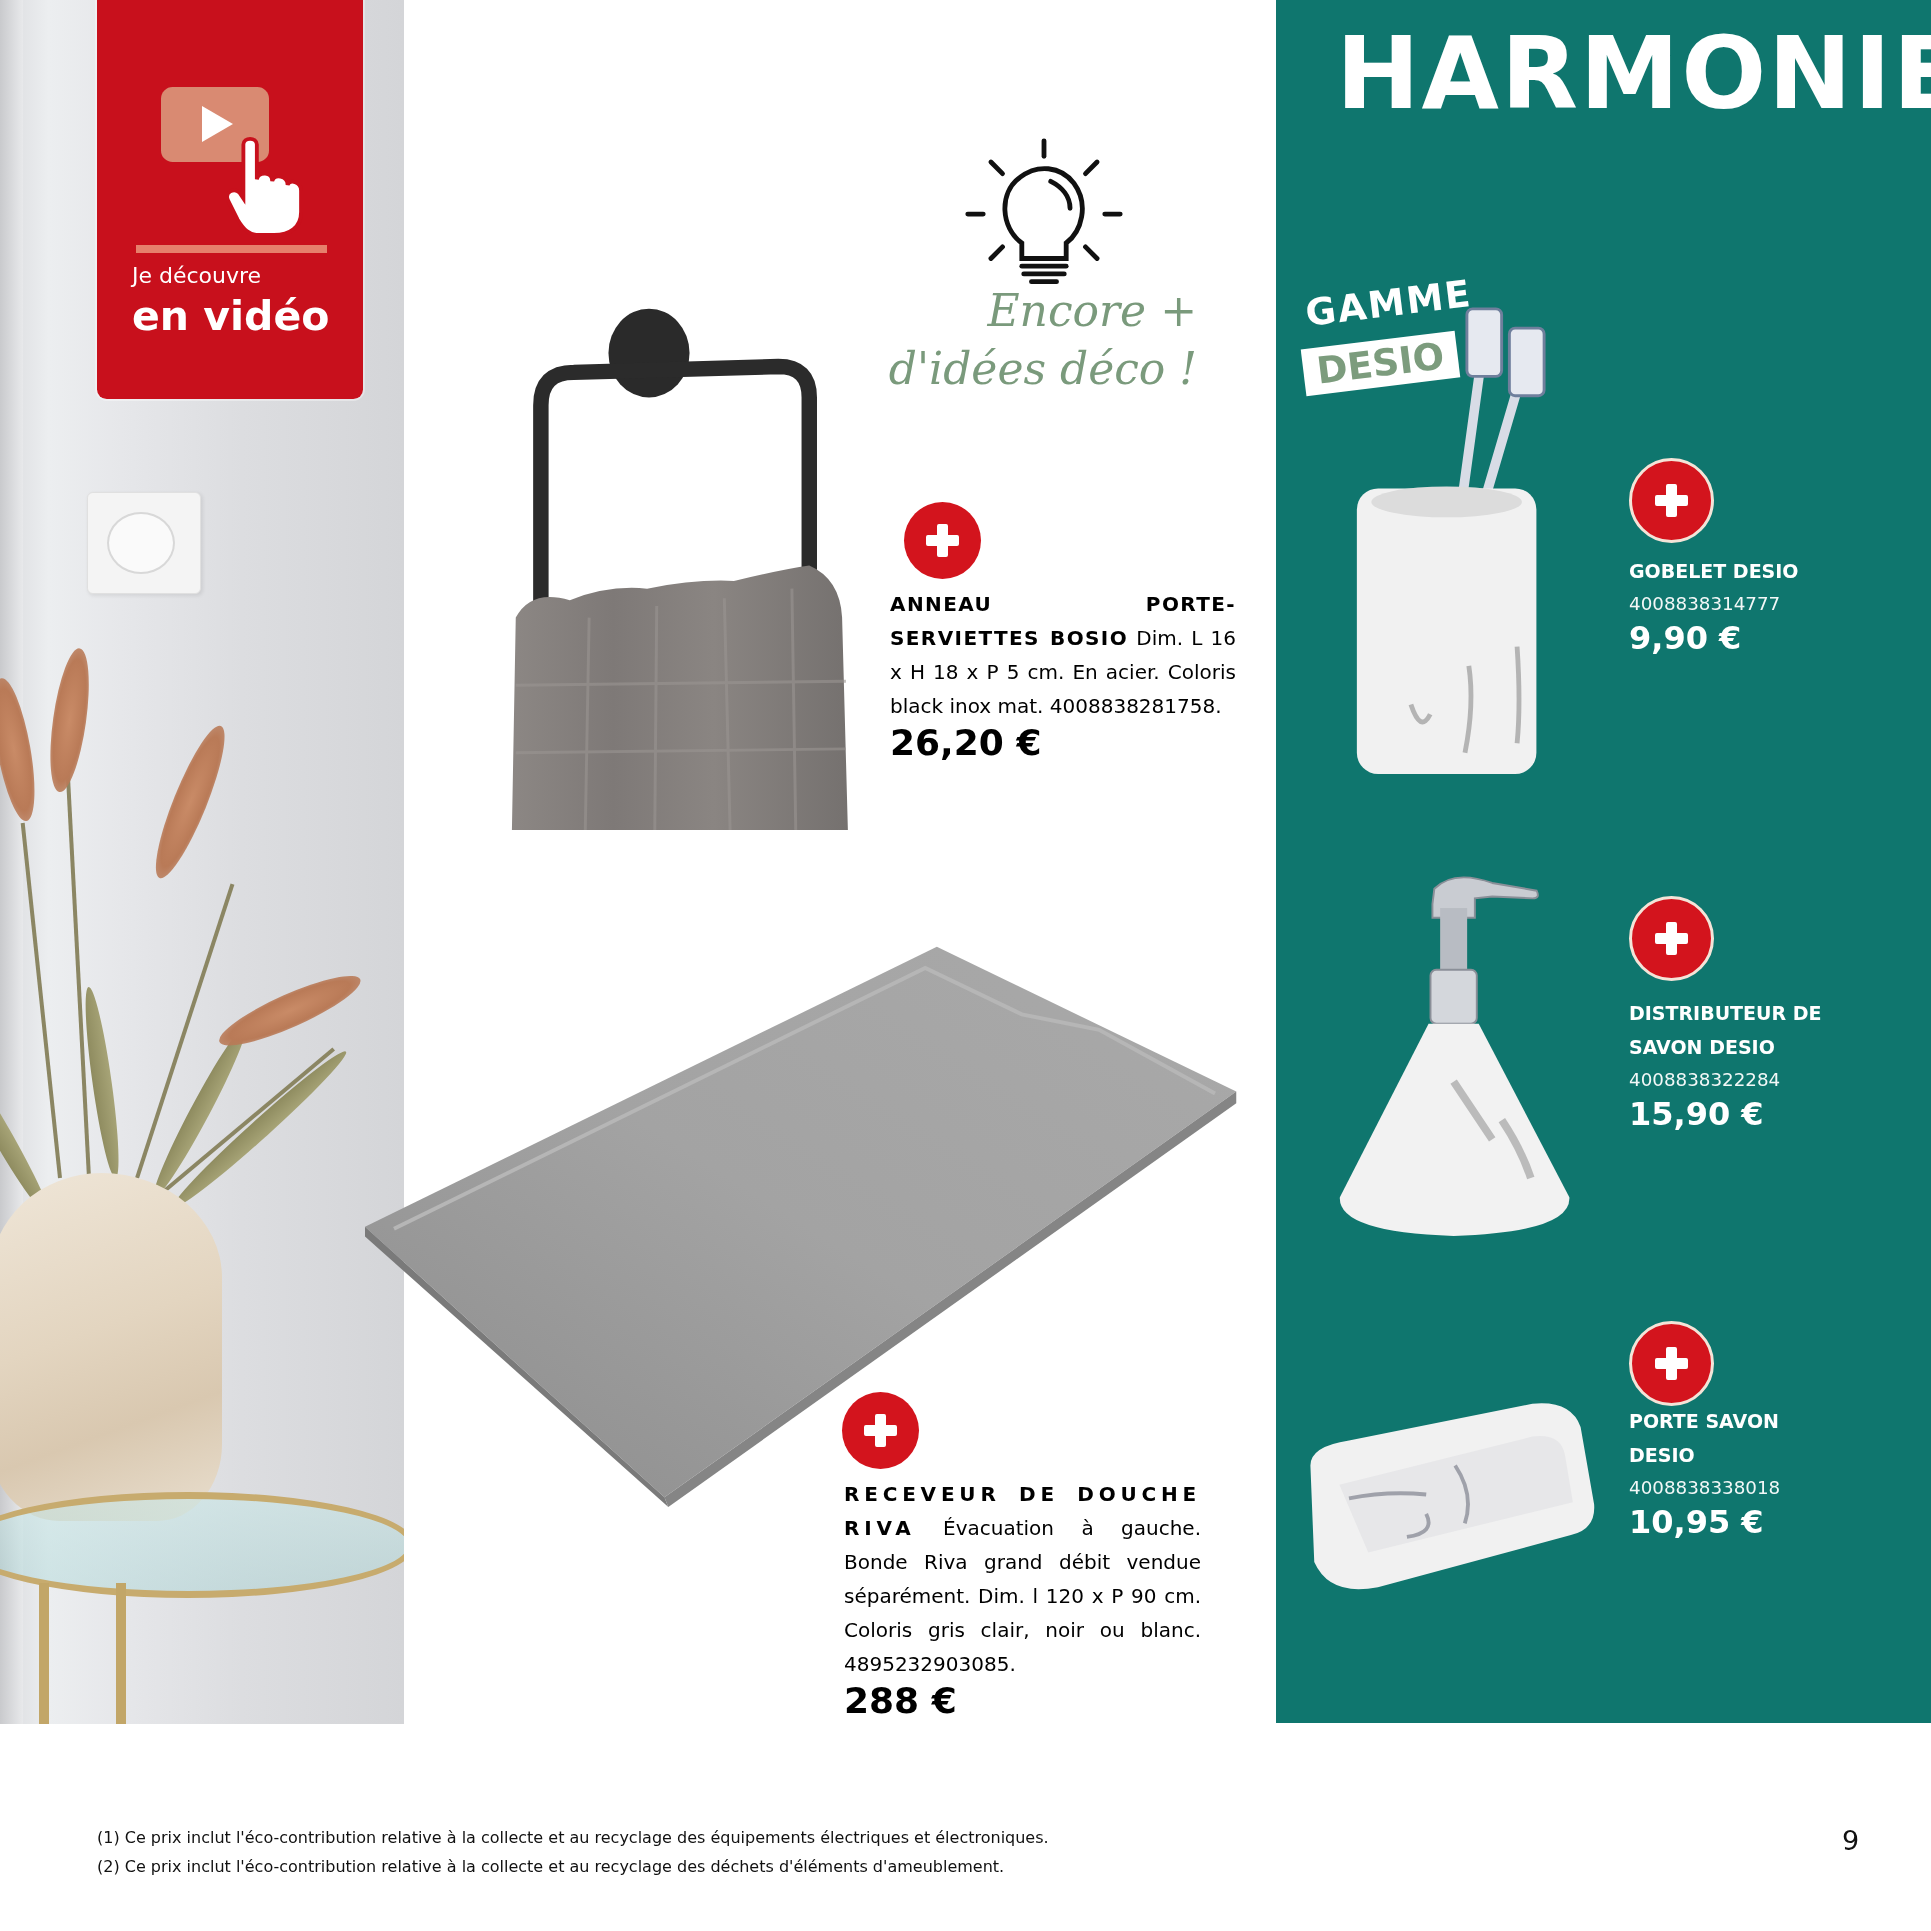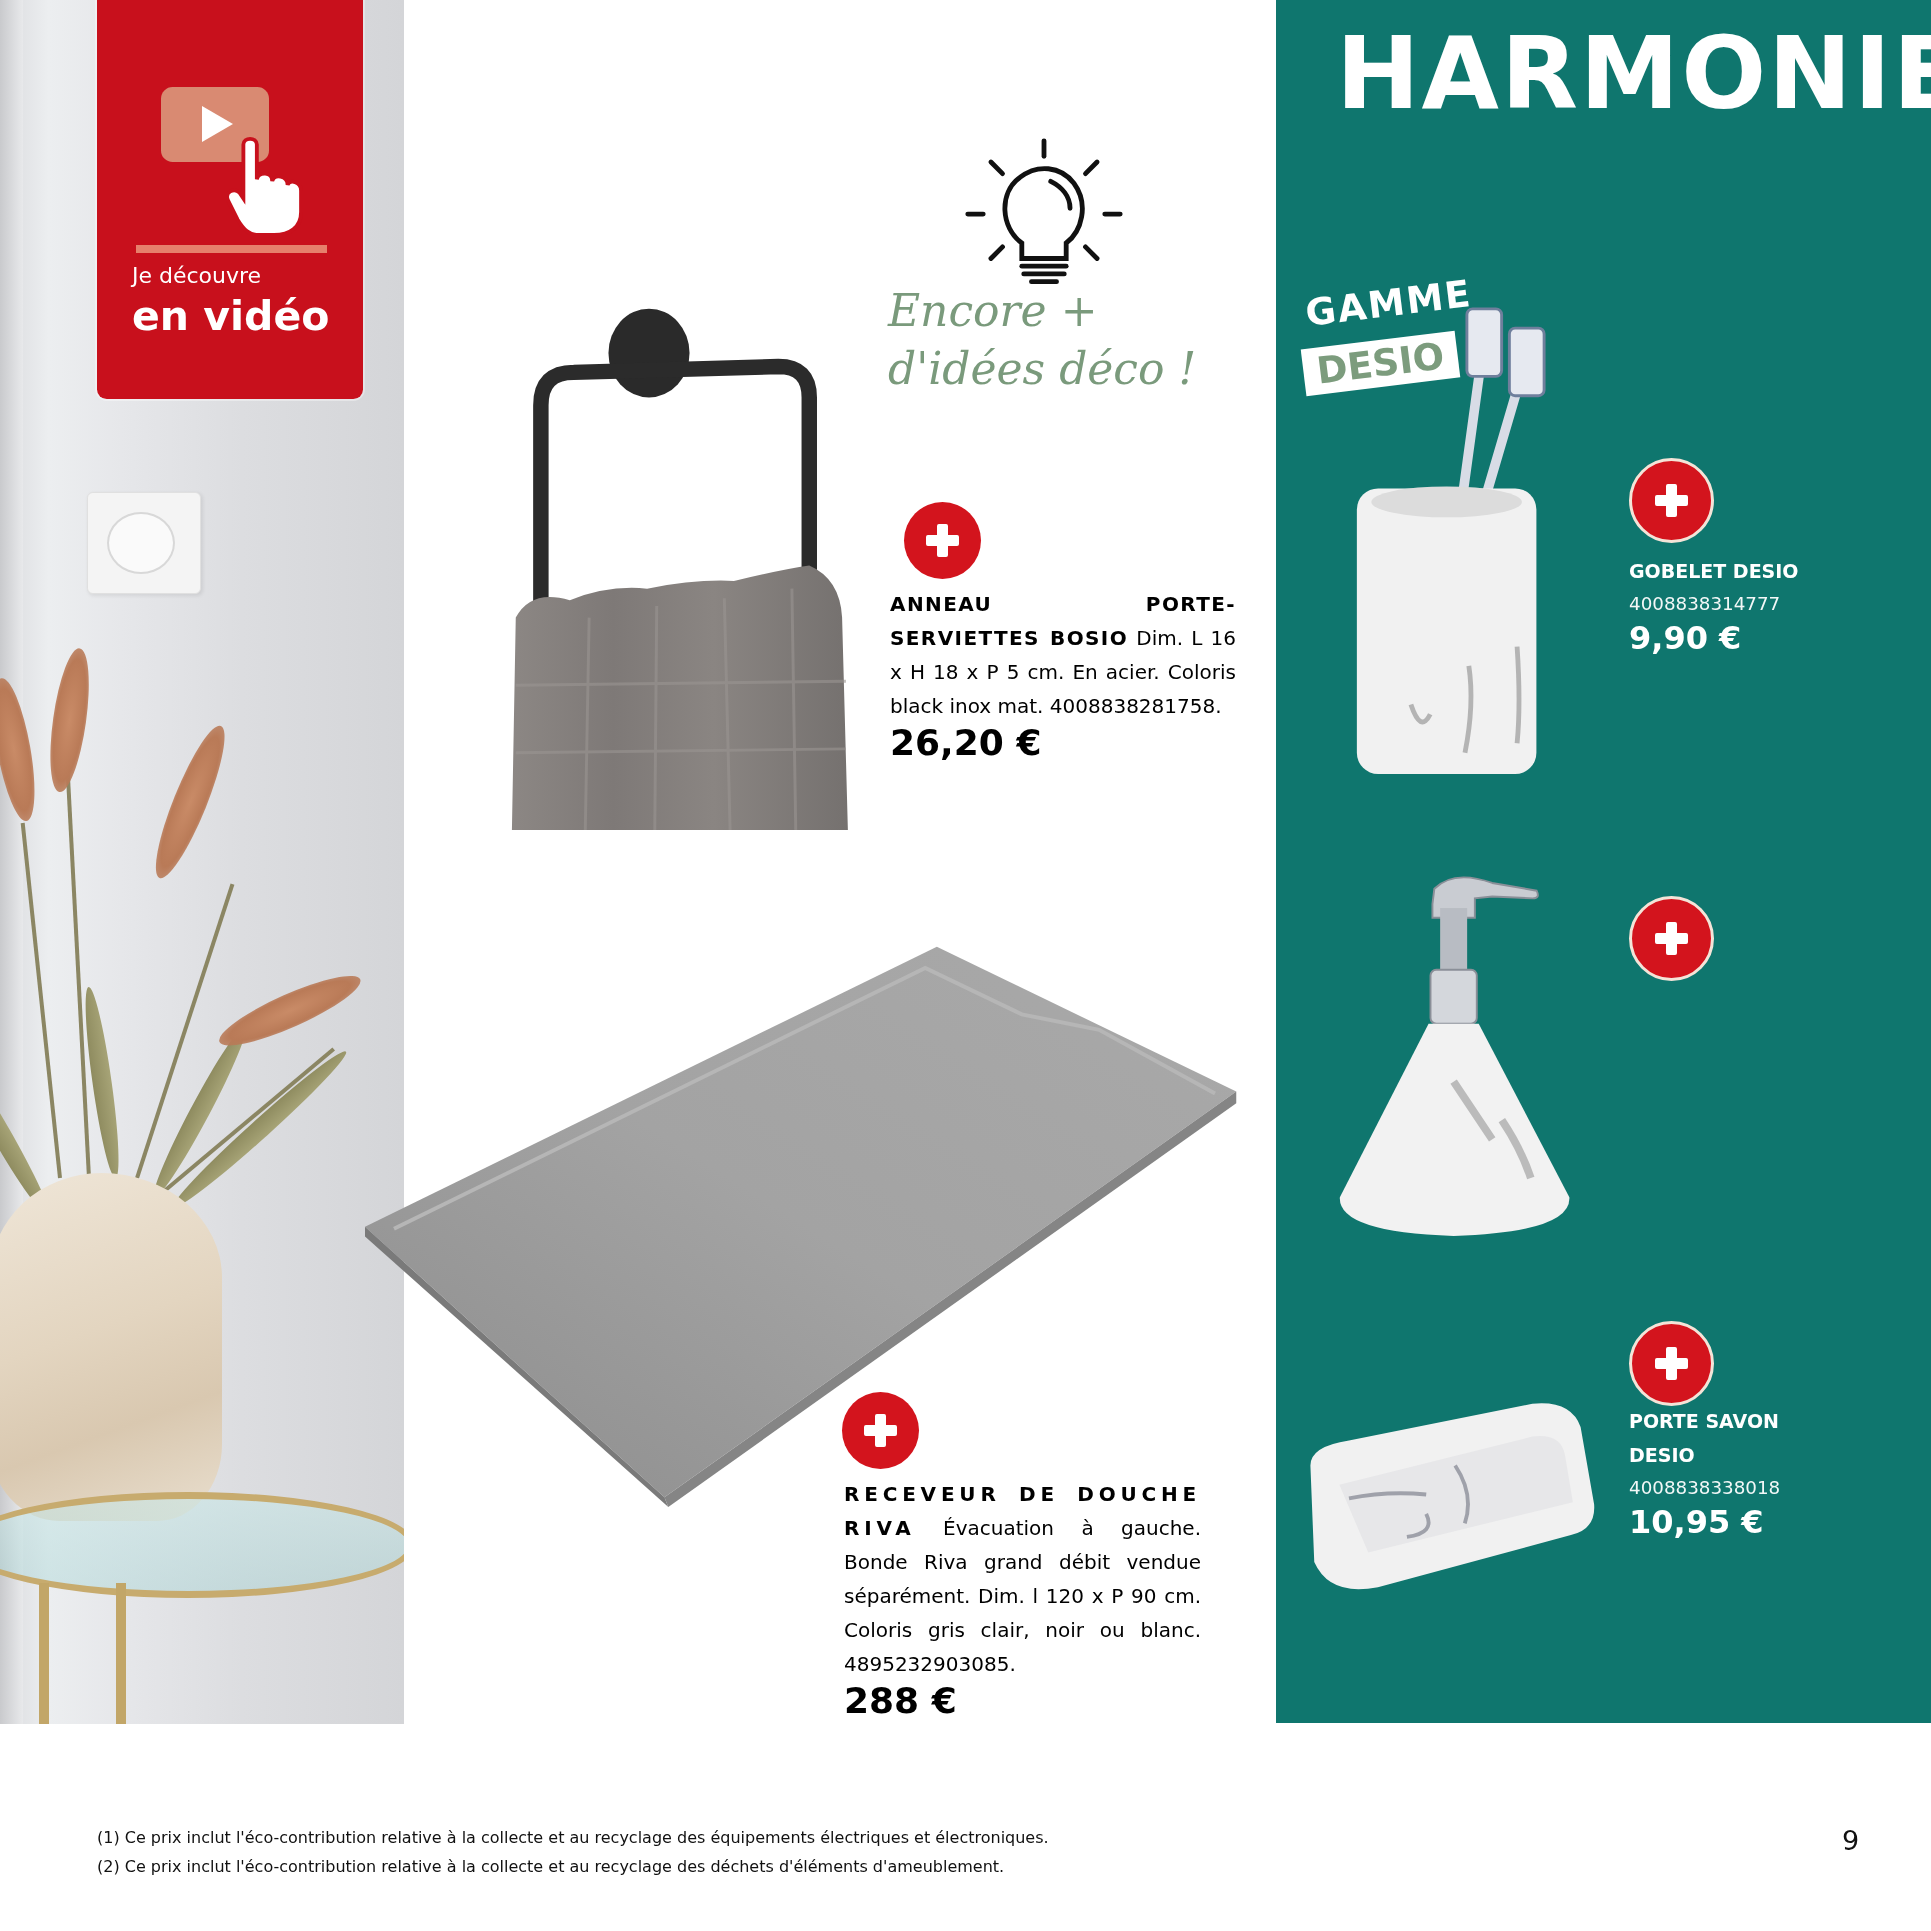--- a/index.html
+++ b/index.html
@@ -61,21 +61,21 @@
   .hand { position: absolute; left: 129px; top: 135px; width: 79px; height: 100px; }
   .video-rule { position: absolute; left: 39px; top: 245px; width: 191px; height: 7.7px; background: #e6806c; }
   .video-line1 { position: absolute; left: 35px; top: 257px; width: 212px; color: #fff;
     font-family: "DejaVu Sans", sans-serif; font-size: 22px; line-height: 37px; }
   .video-line2 { position: absolute; left: 35px; top: 292px; width: 212px; color: #fff;
     font-family: "DejaVu Sans", sans-serif; font-weight: bold; font-size: 41px; line-height: 48px; }
 
   
   .bulb { position: absolute; left: 962px; top: 135px; width: 164px; height: 164px; }
   .idea-text {
-    position: absolute; left: 888px; top: 282px; width: 309px; text-align: left;
+    position: absolute; left: 888px; top: 282px; width: 309px; text-align: right;
     color: #7a9a7c; font-family: "DejaVu Serif", serif; font-style: italic;
     font-size: 44px; line-height: 58px;
   }
 
   .towel-photo { position: absolute; left: 502px; top: 299px; width: 350px; height: 531px; }
 
   .plus-btn {
     position: absolute; width: 77px; height: 77px; border-radius: 50%;
     background: #d3141d; display: flex; align-items: center; justify-content: center;
   }
@@ -272,20 +272,26 @@
     <path d="M130 20 Q150 0 190 14 L236 22 Q240 30 232 30 L190 28 L172 30 L172 50 L128 50 L128 36 Z" fill="#c9ccd2" stroke="#8a8f98" stroke-width="2"></path>
     <rect x="136" y="40" width="28" height="70" fill="#b8bcc3"></rect>
     <rect x="126" y="104" width="48" height="56" rx="6" fill="#d4d7dc" stroke="#8a8f98" stroke-width="2"></rect>
     <path d="M124 160 L176 160 L270 340 Q272 376 150 380 Q30 376 32 340 Z" fill="#f2f2f2"></path>
     <path d="M150 220 q20 30 40 60 M200 260 q20 30 30 60" stroke="#8e8e8e" stroke-width="8" fill="none" opacity="0.55"></path>
   </svg>
 
   <div class="plus-btn ringed" style="left:353px;top:896px;width:85px;height:85px;">
     <div class="plus-glyph"></div>
   </div>
+  <div class="side-prod" style="top:996px;">
+    <div class="name">DISTRIBUTEUR DE</div>
+    <div class="name">SAVON DESIO</div>
+    <div class="ean">4008838322284</div>
+    <div class="price">15,90 €</div>
+  </div>
 
   <svg class="product-img" style="left:15.4px;top:1398px;width:309px;height:193px;" viewBox="0 0 320 200">
     <path d="M20 70 Q20 50 60 44 L250 6 Q290 2 300 30 L314 110 Q316 136 290 142 L90 196 Q40 206 24 170 Z" fill="#f1f1f1"></path>
     <path d="M50 90 L250 40 Q280 36 284 60 L292 108 L80 160 Z" fill="#e7e7e9"></path>
     <path d="M60 104 q40 -8 80 -4 M140 120 q10 20 -20 24 M170 70 q20 30 10 60" stroke="#6f7380" stroke-width="4" fill="none" opacity="0.6"></path>
   </svg>
 
   <div class="plus-btn ringed" style="left:353px;top:1321px;width:85px;height:85px;">
     <div class="plus-glyph"></div>
   </div>

